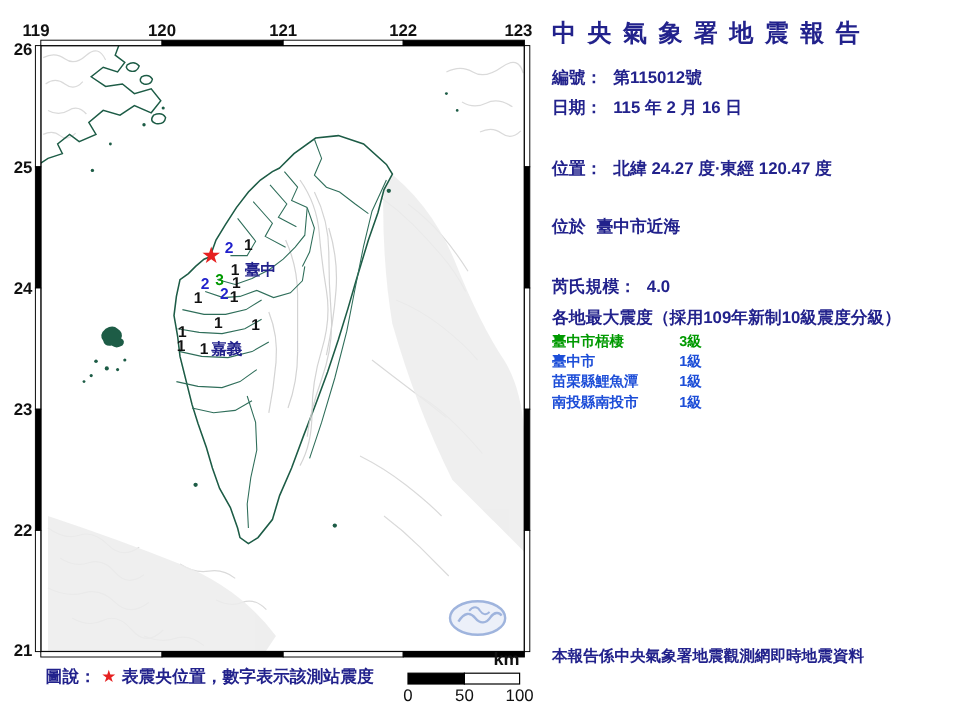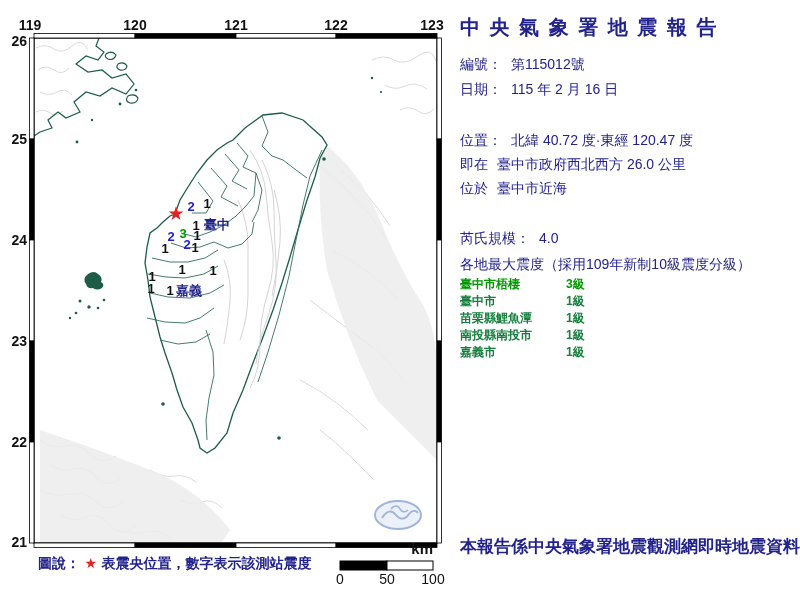--- a/index.html
+++ b/index.html
@@ -9,27 +9,27 @@
   .tick{font-size:14px;font-weight:bold;fill:#111;}
   .stn{font-size:13px;font-weight:bold;}
   .stn.blue{fill:#2222cc;} .stn.green{fill:#009a00;} .stn.black{fill:#111;}
   .citylab{font-size:13px;font-weight:bold;fill:#22228c;}
   .legendtxt{font-size:14px;font-weight:bold;fill:#22228c;}
   .legendstar{font-size:14px;font-weight:bold;fill:#e62020;}
   .scalelab{font-size:14px;fill:#111;}
   .kmlab{font-size:15px;font-weight:bold;fill:#111;}
   .panel{position:absolute;left:458px;top:0;width:342px;height:532px;color:#22228c;}
   .title{position:absolute;left:2px;top:14px;font-size:20px;font-weight:bold;letter-spacing:2px;white-space:nowrap;}
-  .row{position:absolute;left:2px;font-size:14px;font-weight:normal;white-space:nowrap;}
+  .row{position:absolute;left:2px;font-size:14px;font-weight:bold;white-space:nowrap;}
   .row .val{margin-left:9px;}
   .intensity{position:absolute;left:2px;top:276px;font-size:12px;font-weight:bold;}
-  .irow{height:17px;line-height:17px;color:#15803d;}
+  .irow{height:17px;line-height:17px;color:#1d4ed8;}
   .irow.green{color:#009a00;}
   .irow .place{display:inline-block;width:106px;}
-  .footer{position:absolute;left:2px;top:538px;font-size:17px;font-weight:bold;line-height:17px;}
+  .footer{position:absolute;left:2px;top:538px;font-size:13px;font-weight:bold;line-height:17px;}
 </style>
 </head>
 <body>
 
 <div class="canvas">
 
   <svg width="455" height="600" viewBox="0 0 455 600">
     <defs>
       <clipPath id="mapclip">
           <rect x="34" y="38" width="403" height="505"></rect>
@@ -223,40 +223,36 @@
   <div class="panel">
     <div class="title">中 央 氣 象 署 地 震 報 告</div>
 
     <div class="row" style="top:56px">
       <span>編號：</span><span class="val">第115012號</span>
     </div>
     <div class="row" style="top:81px">
       <span>日期：</span><span class="val">115 年 2 月 16 日</span>
     </div>
     <div class="row" style="top:132px">
-      <span>位置：</span><span class="val">北緯 40.72 度·東經 120.47 度</span>
-    </div>
-    <div class="row" style="top:156px">
-      <span>即在</span><span class="val">臺中市政府西北西方 26.0 公里</span>
+      <span>位置：</span><span class="val">北緯 24.27 度·東經 120.47 度</span>
     </div>
     <div class="row" style="top:180px">
       <span>位於</span><span class="val">臺中市近海</span>
     </div>
     <div class="row" style="top:230px">
       <span>芮氏規模：</span><span class="val">4.0</span>
     </div>
     <div class="row" style="top:256px">
       <span>各地最大震度（採用109年新制10級震度分級）</span>
     </div>
 
     <div class="intensity">
       <div class="irow green"><span class="place">臺中市梧棲</span><span class="level">3級</span></div>
       <div class="irow"><span class="place">臺中市</span><span class="level">1級</span></div>
       <div class="irow"><span class="place">苗栗縣鯉魚潭</span><span class="level">1級</span></div>
       <div class="irow"><span class="place">南投縣南投市</span><span class="level">1級</span></div>
-      <div class="irow"><span class="place">嘉義市</span><span class="level">1級</span></div>
     </div>
 
     <div class="footer">
       <div>本報告係中央氣象署地震觀測網即時地震資料</div>
     </div>
   </div>
 </div>
 
 </body></html>

